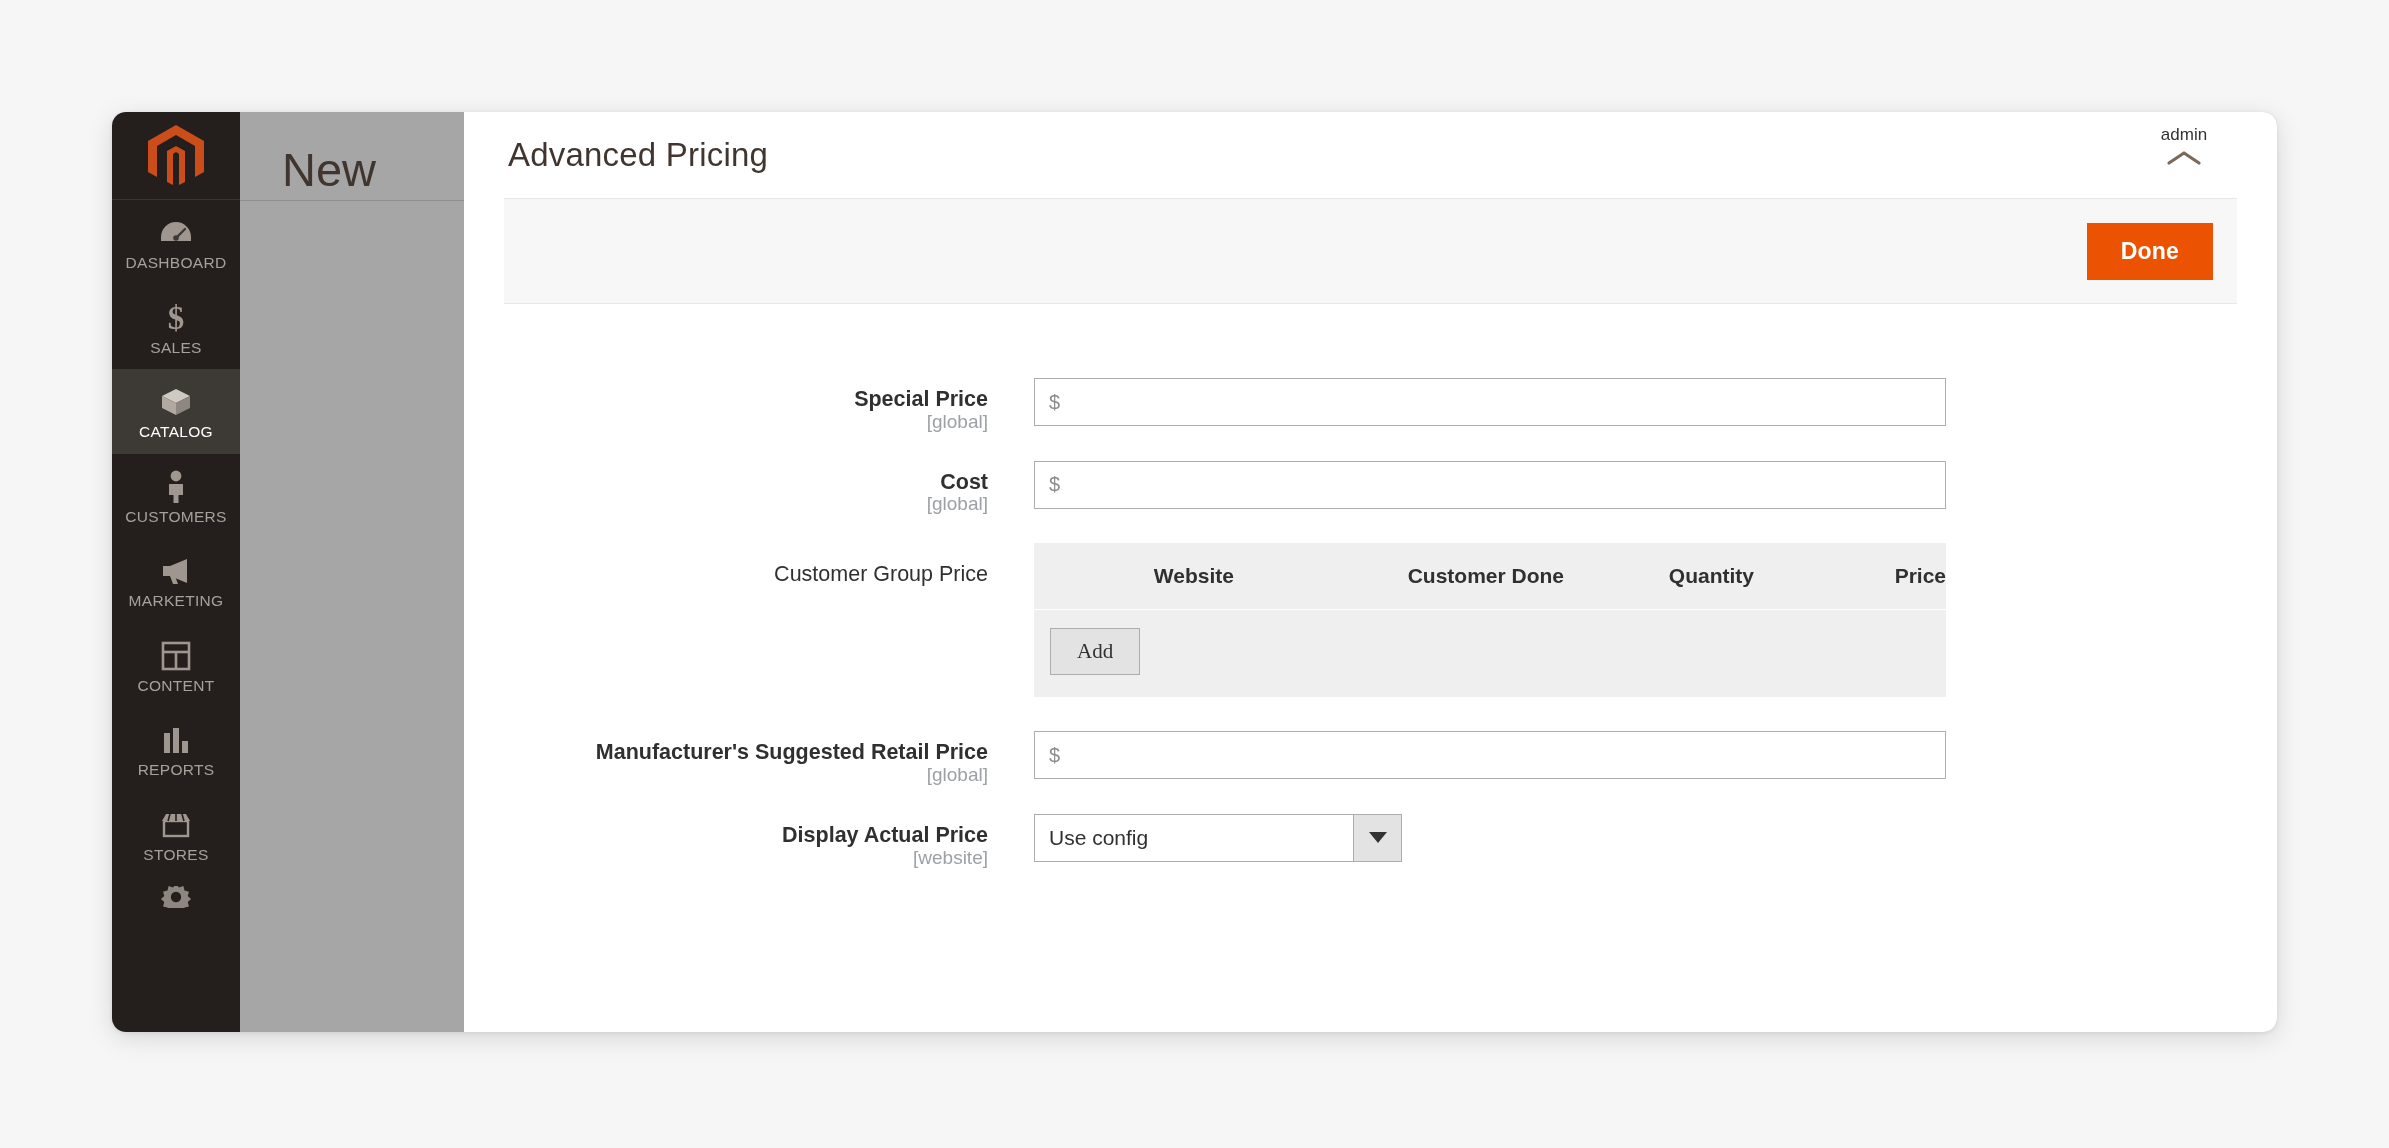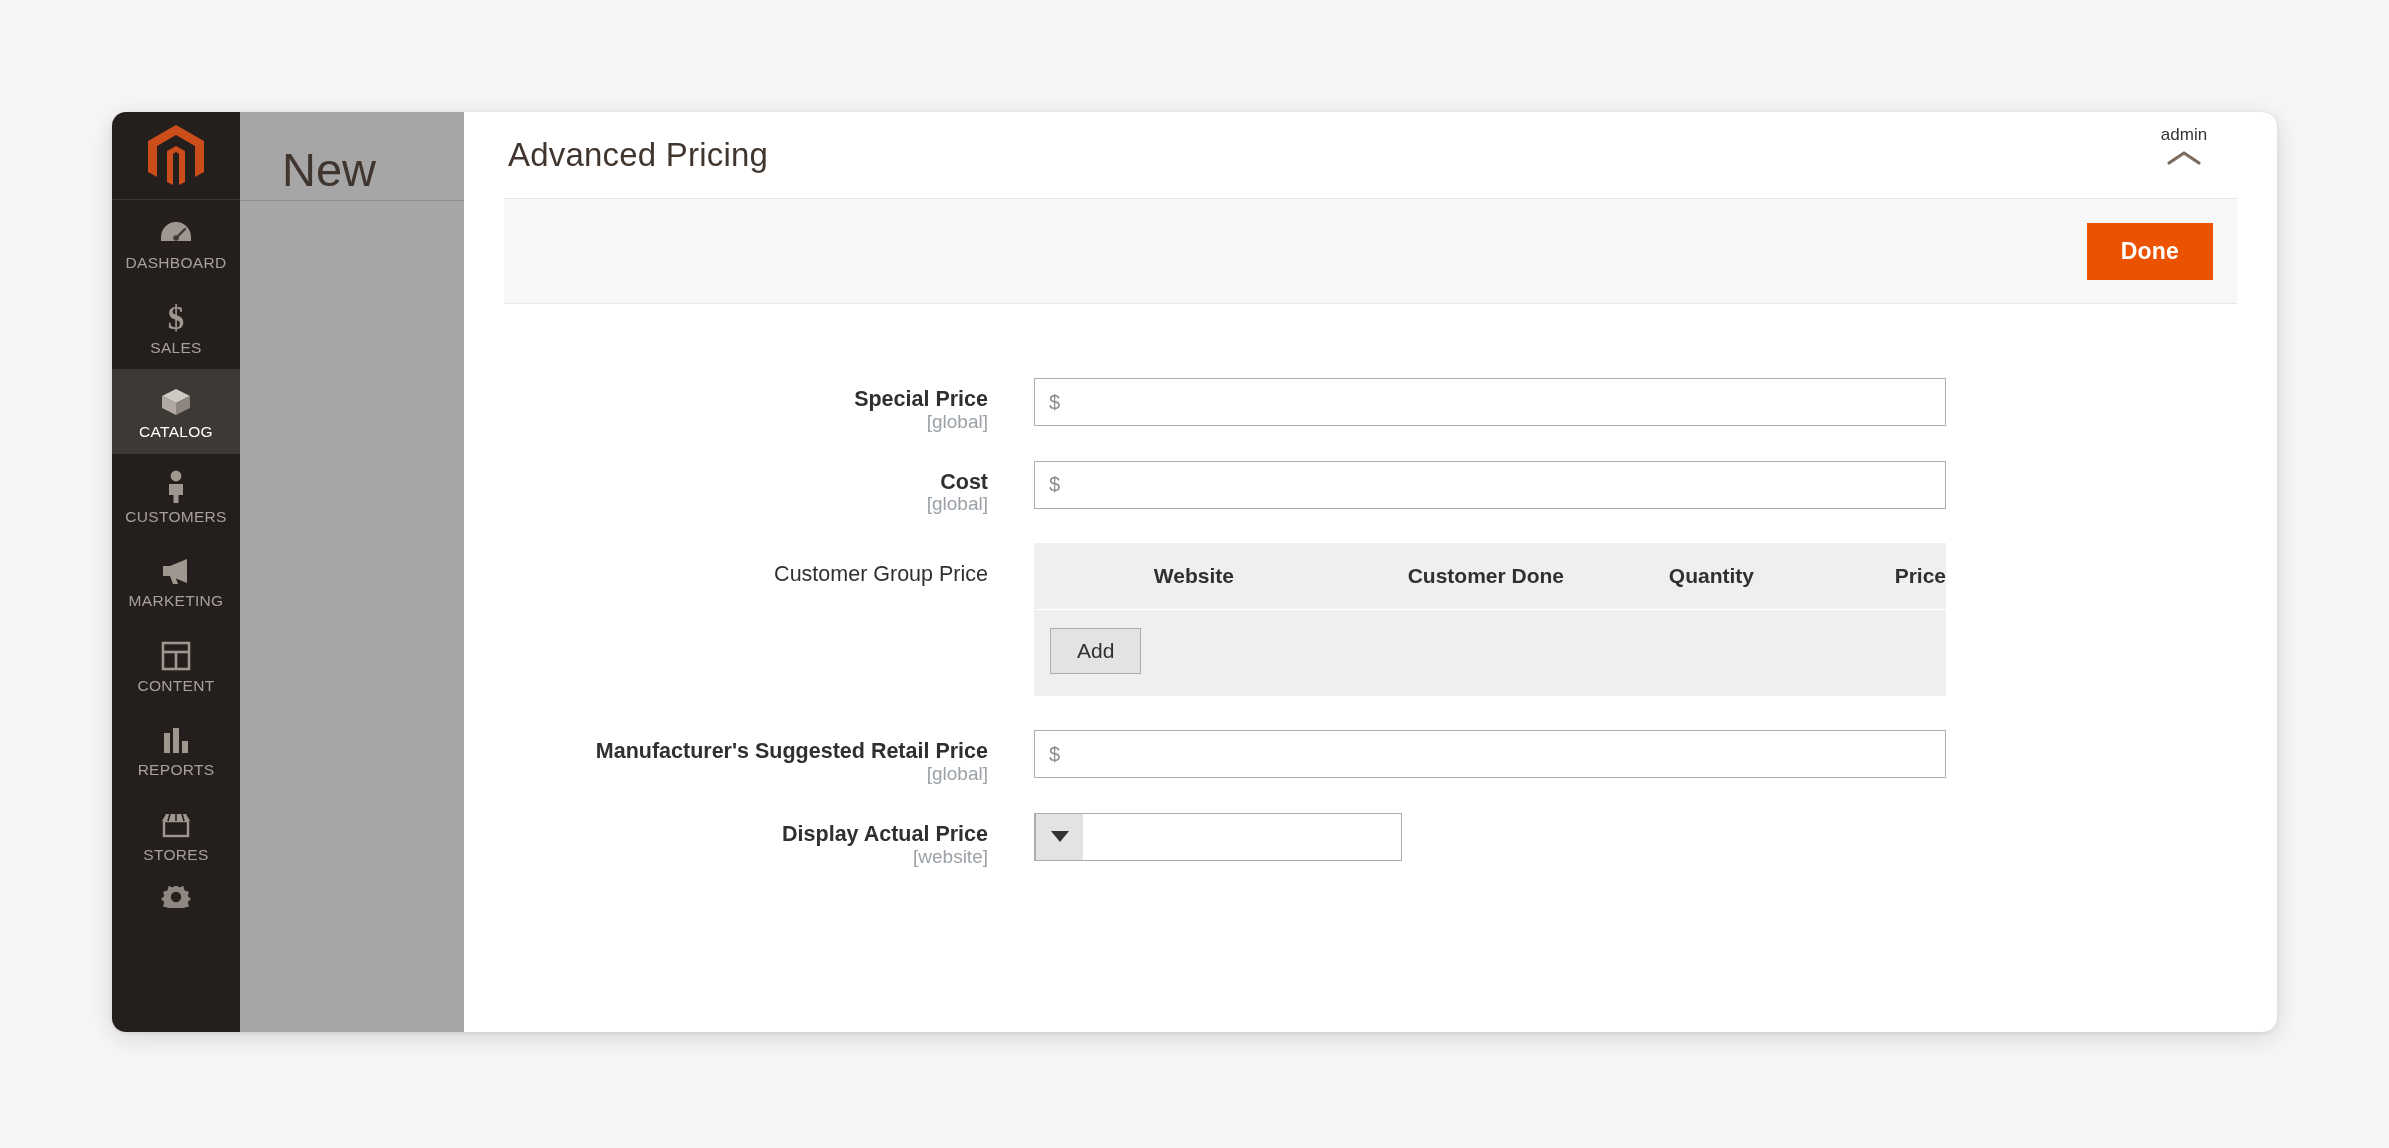--- a/index.html
+++ b/index.html
@@ -224,21 +224,21 @@
   .cgp-th-group    { width: 330px; }
   .cgp-th-quantity { width: 190px; }
   .cgp-th-price    { width: 192px; }
   .cgp-footer-cell {
     background: #efefef;
     padding: 18px 0 22px 16px;
   }
   .btn-add {
     background: #e3e3e3;
     border: 1px solid #adadad;
-    font-family: Liberation Sans, sans-serif;
+    font-family: Liberation Serif, serif;
     font-size: 21px;
     color: #303030;
     padding: 10px 26px;
     cursor: pointer;
   }
 
   
   .select-wrap {
     display: inline-flex;
     width: 368px;
@@ -463,20 +463,21 @@
           </div>
         </div>
 
         <div class="field-row">
           <div class="field-label-col">
             <span class="field-label">Display Actual Price</span>
             <span class="field-scope">[website]</span>
           </div>
           <div class="field-control-col">
             <div class="select-wrap">
+              <span class="select-value">Use config</span>
               <span class="select-arrow">
                 <span class="caret-down"></span>
               </span>
             </div>
           </div>
         </div>
 
       </div>
     </section>
   </div>

